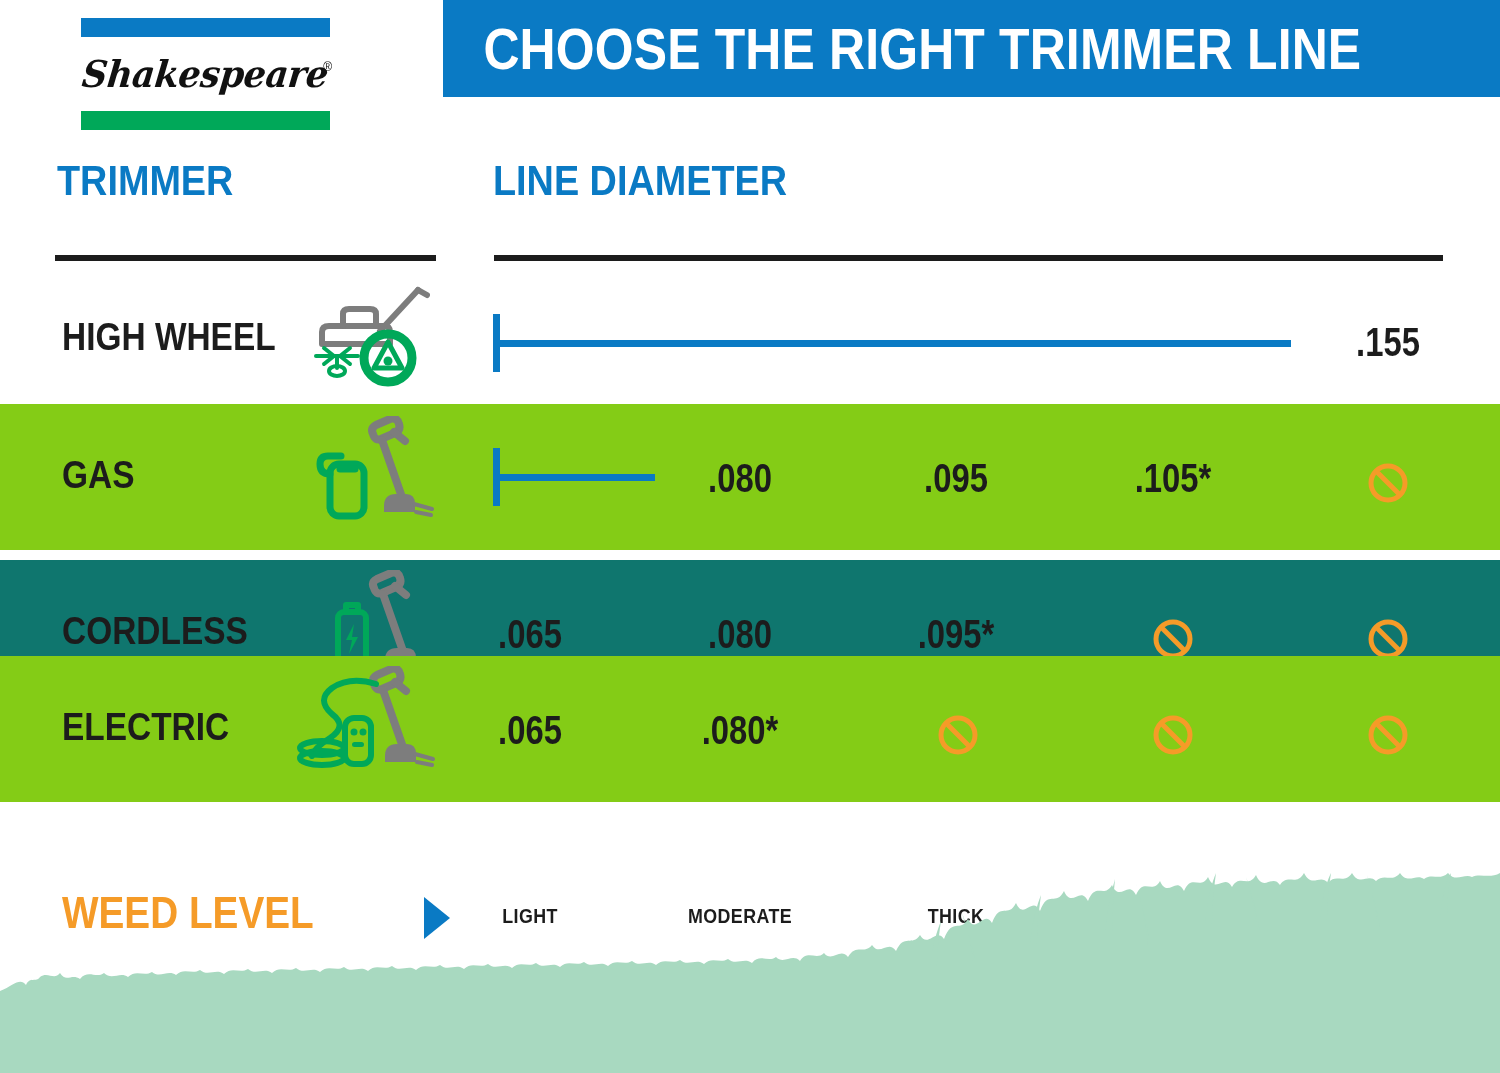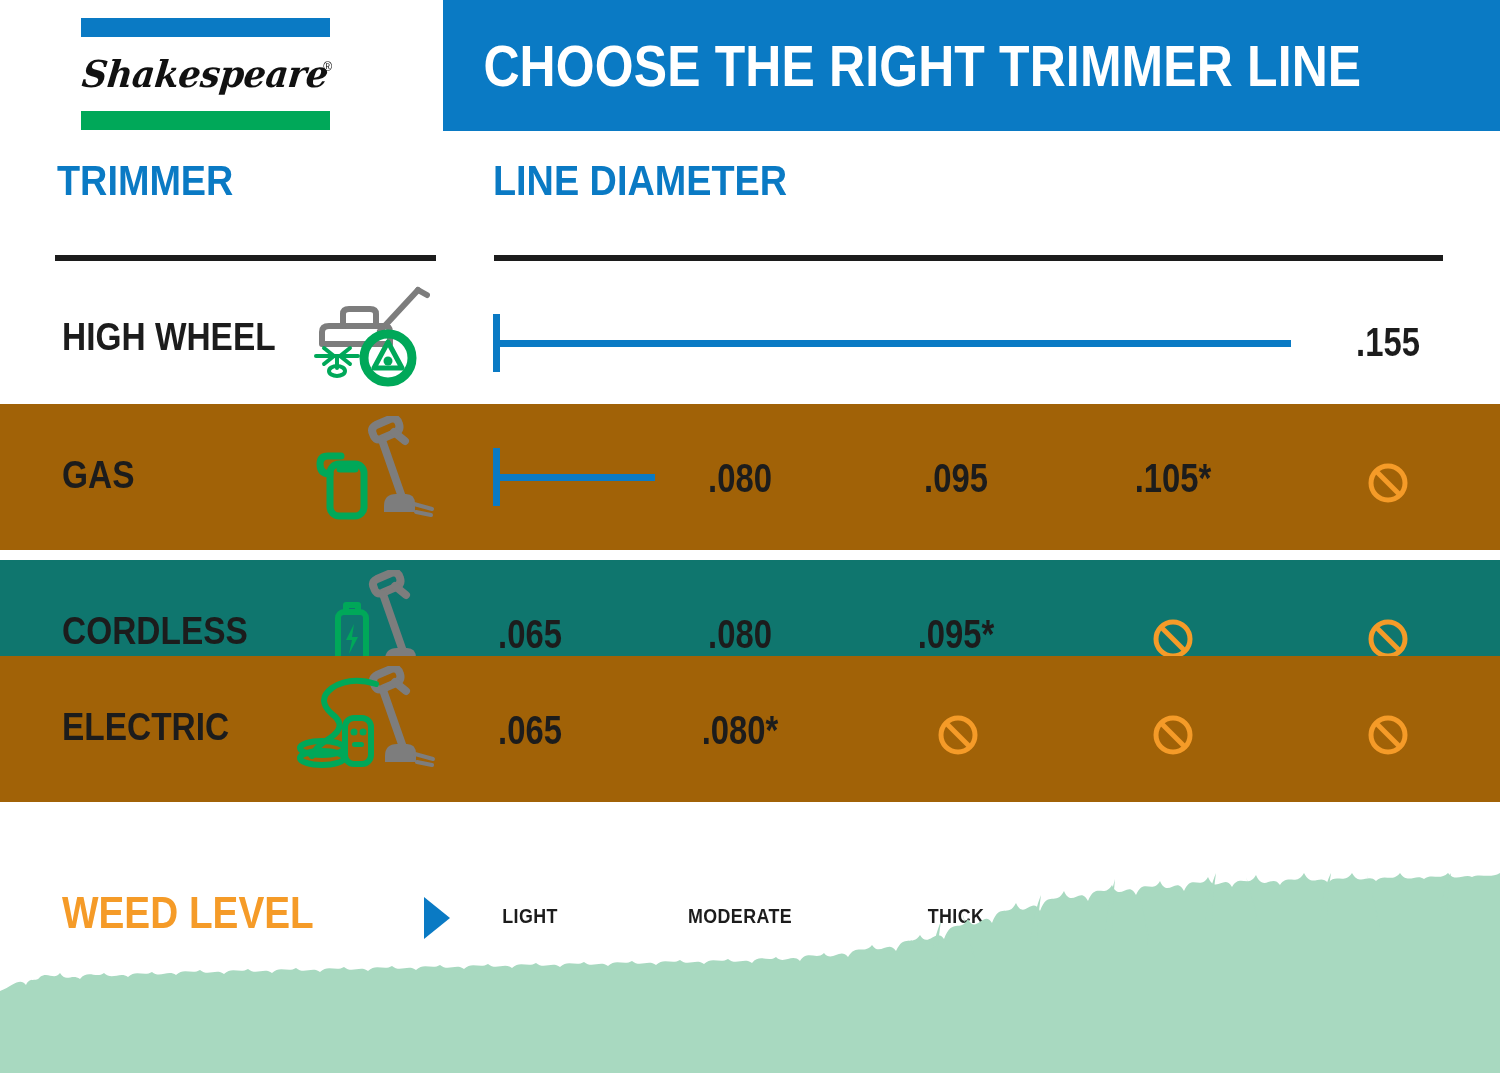--- a/index.html
+++ b/index.html
@@ -7,21 +7,21 @@
     width:1500px;height:1073px;
     background:#ffffff;
     font-family:"Liberation Sans", sans-serif;
     overflow:hidden;
     position:relative;
   }
   .stage{position:relative;width:1500px;height:1073px;overflow:hidden;}
 
   
   .hdr-banner{
-    position:absolute;left:443px;top:0;width:1057px;height:131px;
+    position:absolute;left:443px;top:0;width:1057px;height:97px;
     background:#0a7ac4;
     display:flex;align-items:center;
   }
   .hdr-title{
     color:#ffffff;
     font-size:58px;
     font-weight:bold;
     letter-spacing:0.2px;
     padding-left:47px;
     line-height:1;
@@ -63,21 +63,21 @@
   }
   #h-trimmer{left:57px;top:160px;}
   #h-diameter{left:493px;top:160px;}
 
   .rule{position:absolute;height:6px;background:#1c1c1c;}
   #rule-left{left:55px;top:255px;width:381px;}
   #rule-right{left:494px;top:255px;width:949px;}
 
   
   .row{position:absolute;left:0;width:1500px;}
-  .row.shaded{background:#a16207;text-decoration:underline;}
+  .row.shaded{background:#84cc16;text-decoration:underline;}
   #row-highwheel{top:272px;height:132px;background:#ffffff;padding-left:45px;}
   #row-gas{top:404px;height:146px;}
   #row-cordless{top:560px;height:146px;background:#0f766e;}
   #row-electric{top:656px;height:146px;}
 
   .row-label{
     position:absolute;left:62px;
     font-size:38px;font-weight:bold;color:#1c1c1c;
     transform:scaleX(0.88);transform-origin:left center;
     white-space:nowrap;

